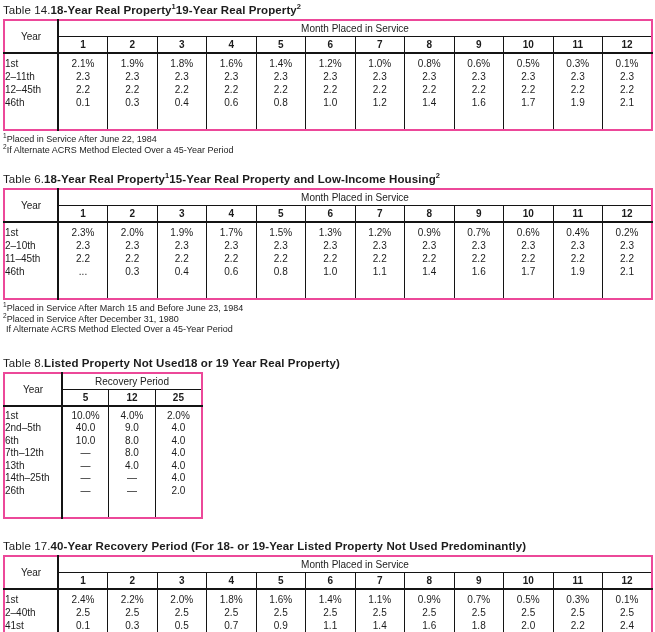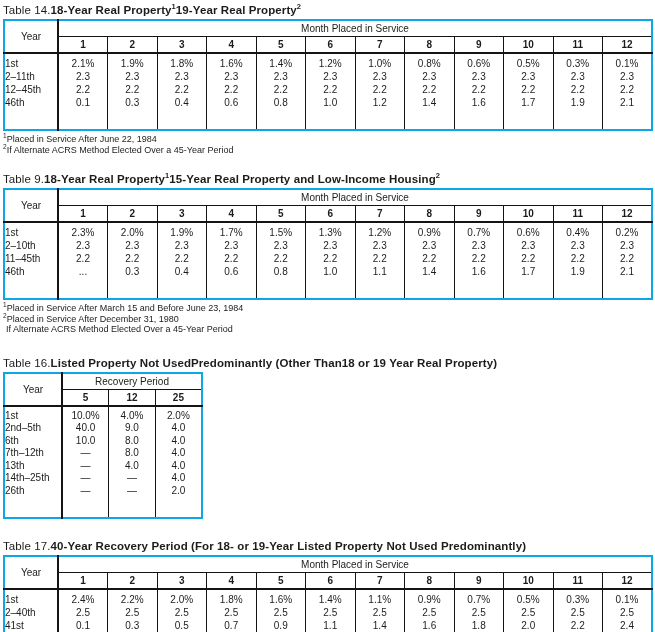--- a/index.html
+++ b/index.html
@@ -41,21 +41,21 @@
     font-size: 7.5px;
     line-height: 0;
     vertical-align: super;
     font-weight: bold;
   }
 
   table.tbl {
     border-collapse: collapse;
     table-layout: fixed;
     margin-top: 2px;
-    border: 2px solid #0ea5e9;
+    border: 2px solid #ec4899;
   }
   table.tbl.wide { width: 650px; }
   table.tbl.narrow { width: 200px; }
 
   table.tbl th, table.tbl td {
     padding: 0;
     font-size: 10px;
     overflow: hidden;
     white-space: nowrap;
   }
@@ -209,21 +209,21 @@
           </tr>
         </tbody>
       </table>
       <div class="footnotes">
         <div class="footnote"><sup>1</sup><span>Placed in Service After June 22, 1984</span></div>
         <div class="footnote"><sup>2</sup><span>If Alternate ACRS Method Elected Over a 45-Year Period</span></div>
       </div>
     </section>
     <section class="tbl-section sec-1">
       <div class="tbl-title">
-        <span class="tbl-label">Table 9.</span>
+        <span class="tbl-label">Table 6.</span>
         <span class="title-lines">
           <span class="title-line"><span>18-Year Real Property</span><sup>1</sup></span>
           <span class="title-line"><span>15-Year Real Property and Low-Income Housing</span><sup>2</sup></span>
         </span>
       </div>
       <table class="tbl wide">
         <thead>
           <tr>
             <th class="year-cell" rowspan="2">Year</th>
             <th class="group-cell" colspan="12">Month Placed in Service</th>
@@ -307,24 +307,23 @@
         </tbody>
       </table>
       <div class="footnotes">
         <div class="footnote"><sup>1</sup><span>Placed in Service After March 15 and Before June 23, 1984</span></div>
         <div class="footnote"><sup>2</sup><span>Placed in Service After December 31, 1980</span></div>
         <div class="footnote cont"><span>If Alternate ACRS Method Elected Over a 45-Year Period</span></div>
       </div>
     </section>
     <section class="tbl-section sec-2">
       <div class="tbl-title">
-        <span class="tbl-label">Table 16.</span>
+        <span class="tbl-label">Table 8.</span>
         <span class="title-lines">
           <span class="title-line"><span>Listed Property Not Used</span></span>
-          <span class="title-line"><span>Predominantly (Other Than</span></span>
           <span class="title-line"><span>18 or 19 Year Real Property)</span></span>
         </span>
       </div>
       <table class="tbl narrow">
         <thead>
           <tr>
             <th class="year-cell" rowspan="2">Year</th>
             <th class="group-cell" colspan="3">Recovery Period</th>
           </tr>
           <tr>

